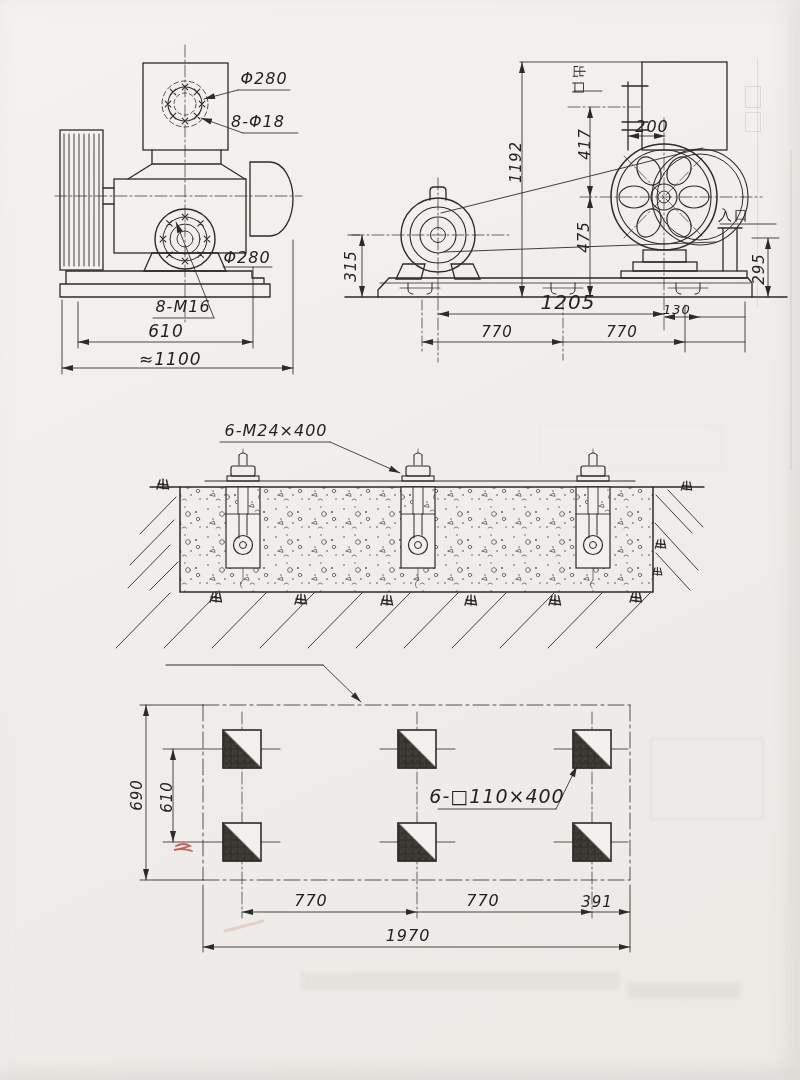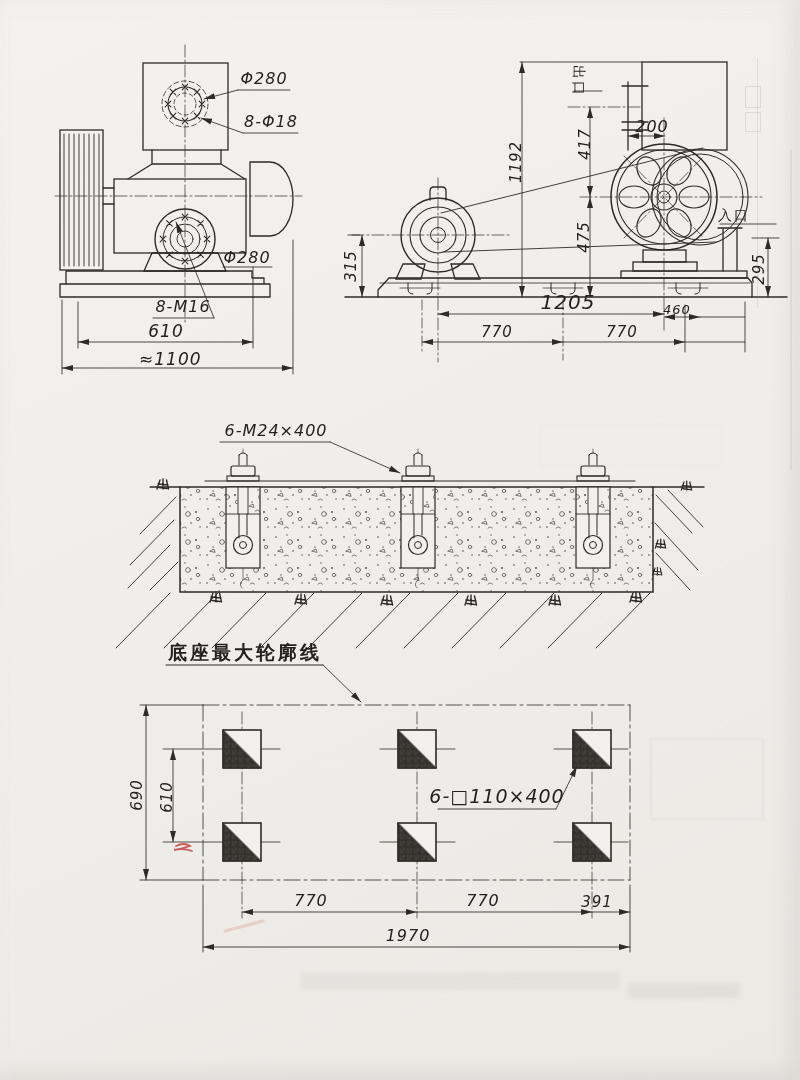--- a/index.html
+++ b/index.html
@@ -271,42 +271,41 @@
     <path d="M203,947 H630" marker-start="url(#ma)" marker-end="url(#ma)"></path>
   </g>
   <g stroke="#c03a35" stroke-width="1.8" opacity="0.8">
     <path d="M176,846 q8,-4 14,0 q-10,3 -16,4 q10,-2 18,1"></path>
   </g>
   <path d="M225,931 L263,921" stroke="#d88a84" stroke-width="3" opacity="0.3"></path>
 </g>
 </svg>
 
 <div class="lbl dim" style="left:234px;top:69px;width:60px;">Φ280</div>
-<div class="lbl dim" style="left:241px;top:112px;width:60px;">8-Φ18</div>
+<div class="lbl dim" style="left:228px;top:112px;width:60px;">8-Φ18</div>
 <div class="lbl dim" style="left:217px;top:248px;width:60px;">Φ280</div>
 <div class="lbl dim" style="left:153px;top:297px;width:60px;">8-M16</div>
 <div class="lbl dim" style="left:136px;top:321px;width:60px;font-size:17px;">610</div>
 <div class="lbl dim" style="left:139px;top:349px;width:60px;font-size:17px;">≈1100</div>
 
 <div class="lbl cjk rotcw" style="left:554px;top:71px;width:50px;font-size:14px;letter-spacing:2px;">出口</div>
 <div class="lbl dim" style="left:622px;top:117px;width:60px;font-size:16px;">200</div>
 <div class="lbl dim rotccw" style="left:486px;top:152px;width:60px;font-size:15px;">1192</div>
 <div class="lbl dim rotccw" style="left:555px;top:134px;width:60px;font-size:15px;">417</div>
 <div class="lbl dim rotccw" style="left:554px;top:227px;width:60px;font-size:15px;">475</div>
 <div class="lbl dim rotccw" style="left:321px;top:256px;width:60px;font-size:15px;">315</div>
 <div class="lbl cjk" style="left:709px;top:205px;width:50px;font-size:14px;letter-spacing:2px;">入口</div>
 <div class="lbl dim rotccw" style="left:729px;top:259px;width:60px;font-size:15px;">295</div>
 <div class="lbl dim" style="left:538px;top:292px;width:60px;font-size:20px;">1205</div>
-<div class="lbl dim" style="left:647px;top:300px;width:60px;font-size:13px;">460</div>
+<div class="lbl dim" style="left:647px;top:300px;width:60px;font-size:13px;">130</div>
 <div class="lbl dim" style="left:467px;top:322px;width:60px;font-size:15px;">770</div>
 <div class="lbl dim" style="left:592px;top:322px;width:60px;font-size:15px;">770</div>
 
 <div class="lbl dim" style="left:206px;top:421px;width:140px;">6-M24×400</div>
 
-<div class="lbl cjk" style="left:145px;top:641px;width:200px;font-size:19px;font-weight:bold;letter-spacing:3px;height:24px;line-height:24px;">底座最大轮廓线</div>
 <div class="lbl dim" style="left:427px;top:786px;width:140px;font-size:19px;">6-□110×400</div>
 <div class="lbl dim rotccw" style="left:107px;top:785px;width:60px;font-size:15px;">690</div>
 <div class="lbl dim rotccw" style="left:137px;top:787px;width:60px;font-size:15px;">610</div>
 <div class="lbl dim" style="left:281px;top:891px;width:60px;">770</div>
 <div class="lbl dim" style="left:453px;top:891px;width:60px;">770</div>
 <div class="lbl dim" style="left:567px;top:892px;width:60px;font-size:15px;">391</div>
 <div class="lbl dim" style="left:378px;top:926px;width:60px;">1970</div>
 
 
 <div class="ghost" style="left:745px;top:86px;width:14px;height:20px;border:1px solid #9a958c;opacity:.25;"></div>

